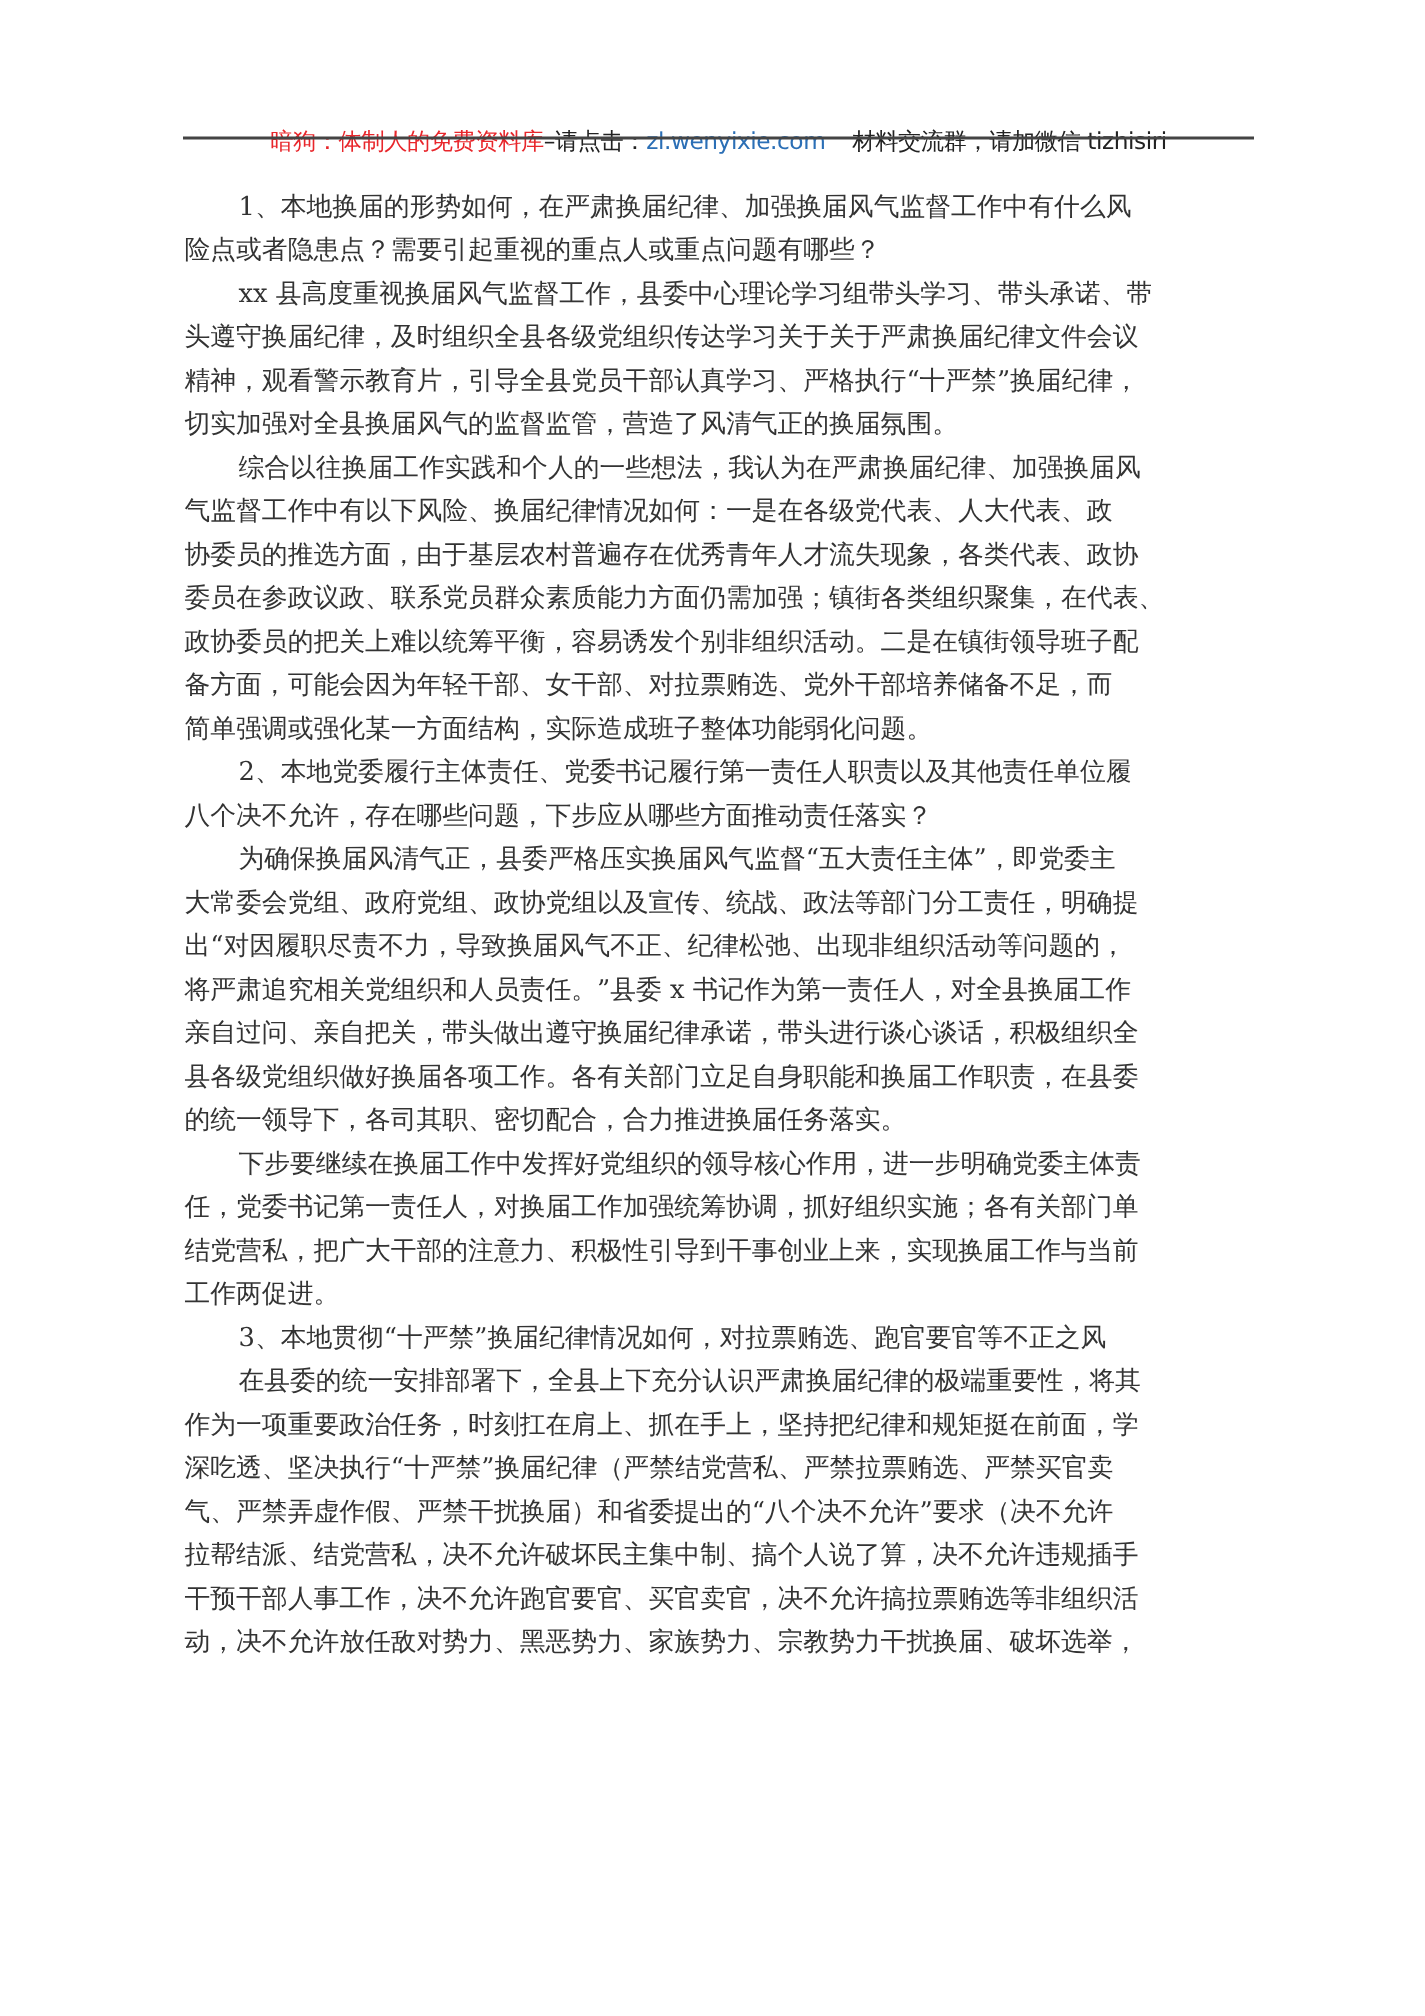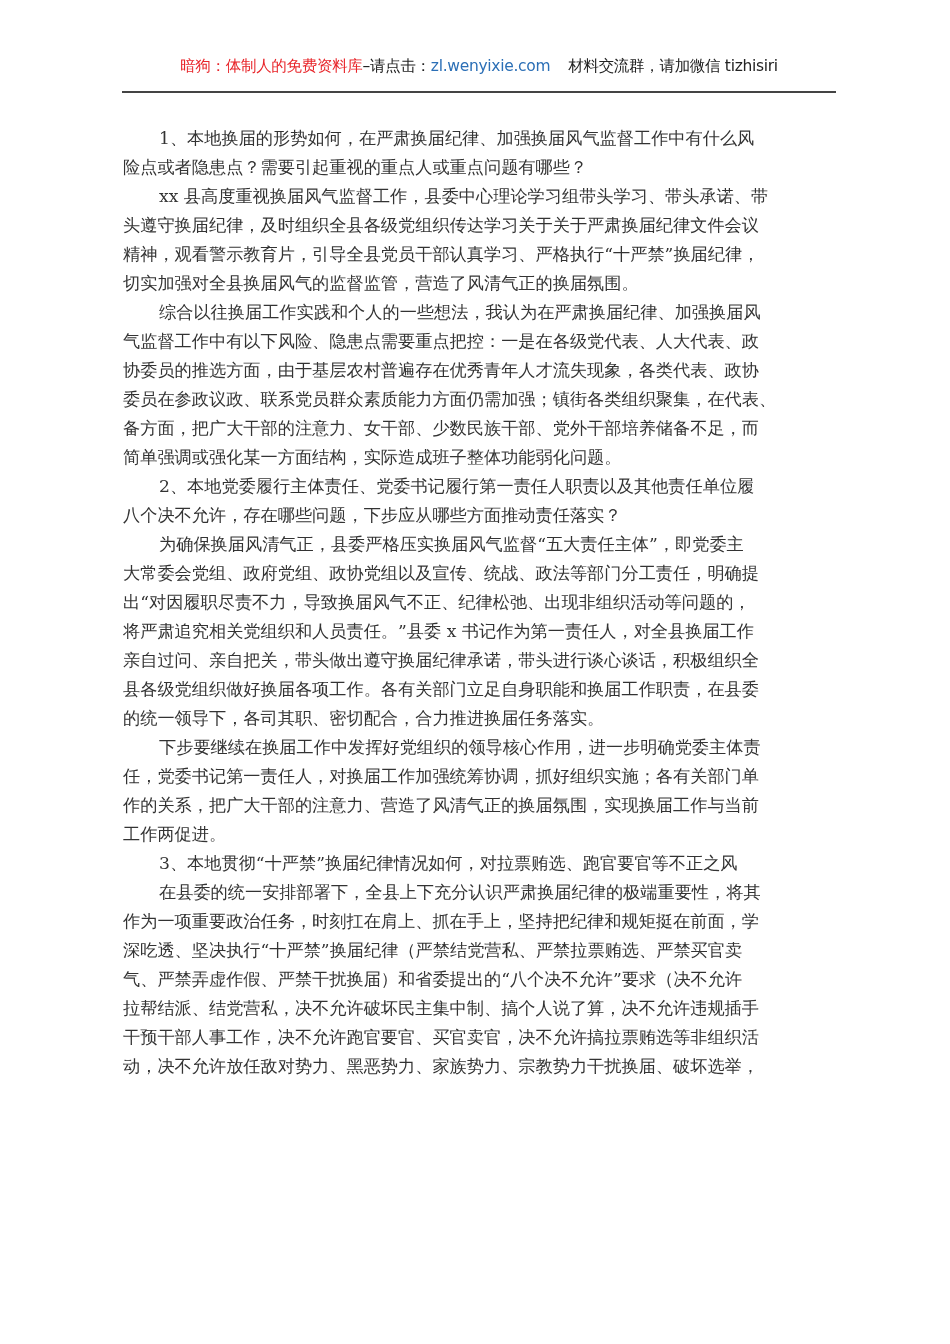--- a/index.html
+++ b/index.html
@@ -1,18 +1,18 @@
 <!DOCTYPE html>
 <html><head>
 <meta charset="utf-8">
 <style>
   html, body { margin: 0; padding: 0; background: #ffffff; }
   body { width: 950px; height: 1344px; position: relative; overflow: hidden; }
   .header {
-    position: absolute; left: 122px; top: 54px; width: 714px; height: 26px;
+    position: absolute; left: 122px; top: 82px; width: 714px; height: 26px;
     text-align: center; white-space: nowrap;
     font-family: "DejaVu Sans", "Liberation Sans", sans-serif;
     font-size: 15.5px; line-height: 24px; letter-spacing: -0.3px;
   }
   .header .red { color: #e8262b; }
   .header .dark { color: #222222; }
   .header .link { color: #2b6fb6; text-decoration: none; }
   .header .gap { display: inline-block; width: 18px; }
   .rule {
     position: absolute; left: 122px; top: 91px; width: 714px; height: 2px;
@@ -37,37 +37,38 @@
 <div class="rule"></div>
 
 <div class="body" id="doc-body">
     <div class="line indent">1、本地换届的形势如何，在严肃换届纪律、加强换届风气监督工作中有什么风</div>
     <div class="line">险点或者隐患点？需要引起重视的重点人或重点问题有哪些？</div>
     <div class="line indent">xx 县高度重视换届风气监督工作，县委中心理论学习组带头学习、带头承诺、带</div>
     <div class="line">头遵守换届纪律，及时组织全县各级党组织传达学习关于关于严肃换届纪律文件会议</div>
     <div class="line">精神，观看警示教育片，引导全县党员干部认真学习、严格执行“十严禁”换届纪律，</div>
     <div class="line">切实加强对全县换届风气的监督监管，营造了风清气正的换届氛围。</div>
     <div class="line indent">综合以往换届工作实践和个人的一些想法，我认为在严肃换届纪律、加强换届风</div>
-    <div class="line">气监督工作中有以下风险、隐患点需要重点把控：一是在各级党代表、人大代表、政</div>
+    <div class="line">气监督工作中有以下风险、换届纪律情况如何：一是在各级党代表、人大代表、政</div>
     <div class="line">协委员的推选方面，由于基层农村普遍存在优秀青年人才流失现象，各类代表、政协</div>
     <div class="line">委员在参政议政、联系党员群众素质能力方面仍需加强；镇街各类组织聚集，在代表、</div>
-    <div class="line">备方面，把广大干部的注意力、女干部、少数民族干部、党外干部培养储备不足，而</div>
+    <div class="line">政协委员的把关上难以统筹平衡，容易诱发个别非组织活动。二是在镇街领导班子配</div>
+    <div class="line">备方面，可能会因为年轻干部、女干部、对拉票贿选、党外干部培养储备不足，而</div>
     <div class="line">简单强调或强化某一方面结构，实际造成班子整体功能弱化问题。</div>
     <div class="line indent">2、本地党委履行主体责任、党委书记履行第一责任人职责以及其他责任单位履</div>
     <div class="line">八个决不允许，存在哪些问题，下步应从哪些方面推动责任落实？</div>
     <div class="line indent">为确保换届风清气正，县委严格压实换届风气监督“五大责任主体”，即党委主</div>
     <div class="line">大常委会党组、政府党组、政协党组以及宣传、统战、政法等部门分工责任，明确提</div>
     <div class="line">出“对因履职尽责不力，导致换届风气不正、纪律松弛、出现非组织活动等问题的，</div>
     <div class="line">将严肃追究相关党组织和人员责任。”县委 x 书记作为第一责任人，对全县换届工作</div>
     <div class="line">亲自过问、亲自把关，带头做出遵守换届纪律承诺，带头进行谈心谈话，积极组织全</div>
     <div class="line">县各级党组织做好换届各项工作。各有关部门立足自身职能和换届工作职责，在县委</div>
     <div class="line">的统一领导下，各司其职、密切配合，合力推进换届任务落实。</div>
     <div class="line indent">下步要继续在换届工作中发挥好党组织的领导核心作用，进一步明确党委主体责</div>
     <div class="line">任，党委书记第一责任人，对换届工作加强统筹协调，抓好组织实施；各有关部门单</div>
-    <div class="line">作的关系，把广大干部的注意力、营造了风清气正的换届氛围，实现换届工作与当前</div>
+    <div class="line">结党营私，把广大干部的注意力、积极性引导到干事创业上来，实现换届工作与当前</div>
     <div class="line">工作两促进。</div>
     <div class="line indent">3、本地贯彻“十严禁”换届纪律情况如何，对拉票贿选、跑官要官等不正之风</div>
     <div class="line indent">在县委的统一安排部署下，全县上下充分认识严肃换届纪律的极端重要性，将其</div>
     <div class="line">作为一项重要政治任务，时刻扛在肩上、抓在手上，坚持把纪律和规矩挺在前面，学</div>
     <div class="line">深吃透、坚决执行“十严禁”换届纪律（严禁结党营私、严禁拉票贿选、严禁买官卖</div>
     <div class="line">气、严禁弄虚作假、严禁干扰换届）和省委提出的“八个决不允许”要求（决不允许</div>
     <div class="line">拉帮结派、结党营私，决不允许破坏民主集中制、搞个人说了算，决不允许违规插手</div>
     <div class="line">干预干部人事工作，决不允许跑官要官、买官卖官，决不允许搞拉票贿选等非组织活</div>
     <div class="line">动，决不允许放任敌对势力、黑恶势力、家族势力、宗教势力干扰换届、破坏选举，</div>
   </div>

